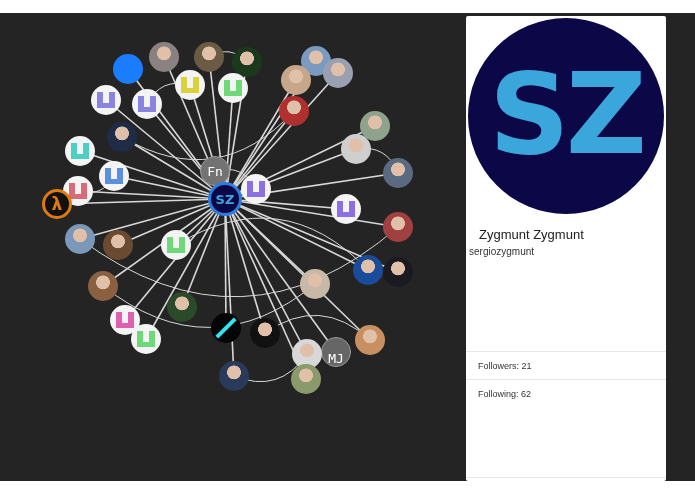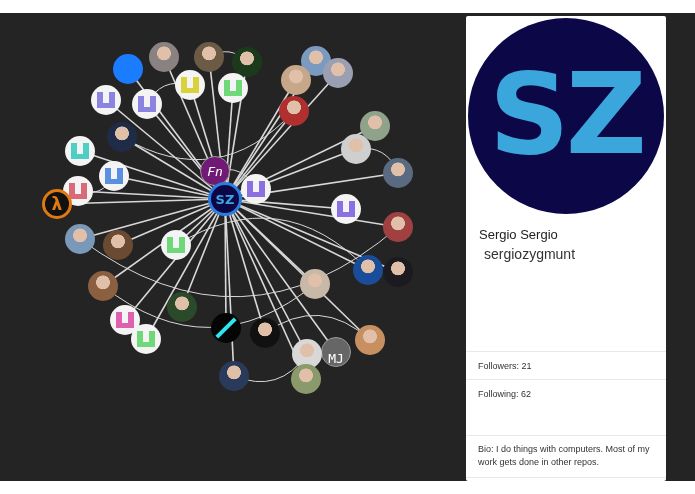--- a/index.html
+++ b/index.html
@@ -4,21 +4,21 @@
 <style>
   html,body{margin:0;padding:0;}
   body{width:695px;height:494px;background:#fff;position:relative;overflow:hidden;font-family:"Liberation Sans",sans-serif;}
   #stage{position:absolute;left:0;top:13px;width:695px;height:468px;background:#242424;}
   #graph{position:absolute;left:0;top:0;width:460px;height:468px;}
   .node{position:absolute;border-radius:50%;box-sizing:border-box;overflow:hidden;display:flex;align-items:center;justify-content:center;}
   #panel{position:absolute;left:466px;top:3px;width:200px;height:465px;background:#fff;border-radius:2px;overflow:hidden;}
   #avatar-big{position:absolute;left:2px;top:2px;width:196px;height:196px;border-radius:50%;background:#0c0848;display:flex;align-items:center;justify-content:center;}
   #avatar-big span{color:#3aa6dc;font-weight:bold;font-size:112px;letter-spacing:-4px;font-family:"DejaVu Sans",sans-serif;margin-top:-4px;}
   .pname{position:absolute;left:13px;top:211px;font-size:13px;color:#222;}
-  .plogin{position:absolute;left:18px;top:230px;font-size:14px;color:#333;}
+  .plogin{position:absolute;left:3px;top:230px;font-size:10px;color:#333;}
   .links{position:absolute;left:12px;top:263px;width:175px;height:58px;border:1px solid #e6e6e6;border-radius:3px;}
   .links a{position:absolute;left:11px;font-size:9px;color:#2b8ce0;text-decoration:none;}
   .row{position:absolute;left:0;width:200px;border-top:1px solid #e8e8e8;font-size:9px;color:#333;box-sizing:border-box;padding-left:12px;}
 </style>
 </head>
 <body>
 
 <div id="stage">
   <div id="graph">
     <svg id="edges" width="460" height="468" style="position:absolute;left:0;top:0">
@@ -104,21 +104,21 @@
         </div>
         <div class="node" style="left: 99px; top: 148px; width: 30px; height: 30px; background: rgb(244, 244, 244);">
           <div style="width: 18px; height: 16px; background: linear-gradient(90deg, rgb(91, 143, 224) 33%, transparent 33%, transparent 66%, rgb(91, 143, 224) 66%); box-shadow: rgb(91, 143, 224) 0px -5px 0px inset;"></div>
         </div>
         <div class="node" style="left: 63px; top: 163px; width: 30px; height: 30px; background: rgb(244, 244, 244);">
           <div style="width: 18px; height: 16px; background: linear-gradient(90deg, rgb(216, 107, 120) 33%, transparent 33%, transparent 66%, rgb(216, 107, 120) 66%); box-shadow: rgb(216, 107, 120) 0px -5px 0px inset;"></div>
         </div>
         <div class="node" style="left: 42px; top: 176px; width: 30px; height: 30px; background: rgb(17, 17, 17); border: 3px solid rgb(224, 122, 16);">
           <span style="color: rgb(224, 122, 16); font-size: 17px; font-weight: bold; font-family: &quot;DejaVu Sans&quot;, sans-serif;">λ</span>
         </div>
-        <div class="node" style="left: 200px; top: 143px; width: 30px; height: 30px; background: #701a75; border: 1px solid rgb(153, 153, 153); font-style: italic;">
+        <div class="node" style="left: 200px; top: 143px; width: 30px; height: 30px; background: #737373; border: 1px solid rgb(153, 153, 153);">
           <span style="color: rgb(255, 255, 255); font-size: 13px; font-family: &quot;DejaVu Sans Mono&quot;, monospace;">Fn</span>
         </div>
         <div class="node" style="left: 241px; top: 161px; width: 30px; height: 30px; background: rgb(244, 244, 244);">
           <div style="width: 18px; height: 16px; background: linear-gradient(90deg, rgb(138, 112, 224) 33%, transparent 33%, transparent 66%, rgb(138, 112, 224) 66%); box-shadow: rgb(138, 112, 224) 0px -5px 0px inset;"></div>
         </div>
         <div class="node" style="left: 360px; top: 98px; width: 30px; height: 30px; background: radial-gradient(circle at 50% 38%, rgb(224, 192, 168) 0px, rgb(224, 192, 168) 28%, rgb(142, 163, 138) 30%);"></div>
         <div class="node" style="left: 341px; top: 121px; width: 30px; height: 30px; background: radial-gradient(circle at 50% 38%, rgb(224, 192, 168) 0px, rgb(224, 192, 168) 28%, rgb(207, 207, 207) 30%);"></div>
         <div class="node" style="left: 383px; top: 145px; width: 30px; height: 30px; background: radial-gradient(circle at 50% 38%, rgb(224, 192, 168) 0px, rgb(224, 192, 168) 28%, rgb(90, 106, 128) 30%);"></div>
         <div class="node" style="left: 331px; top: 181px; width: 30px; height: 30px; background: rgb(244, 244, 244);">
           <div style="width: 18px; height: 16px; background: linear-gradient(90deg, rgb(138, 112, 224) 33%, transparent 33%, transparent 66%, rgb(138, 112, 224) 66%); box-shadow: rgb(138, 112, 224) 0px -5px 0px inset;"></div>
@@ -154,20 +154,19 @@
         <div class="node" style="left: 208px; top: 169px; width: 34px; height: 34px; background: rgb(12, 8, 72); border: 3px solid rgb(43, 125, 224);">
           <span style="color: rgb(58, 166, 220); font-weight: bold; font-size: 13px; font-family: &quot;DejaVu Sans&quot;, sans-serif;">SZ</span>
         </div>
       </div>
   </div>
 
   <div id="panel">
     <div id="avatar-big">
       <span>SZ</span>
     </div>
-    <div class="pname">Sergio Sergio</div>
+    <div class="pname">Zygmunt Zygmunt</div>
     <div class="plogin">sergiozygmunt</div>
     <div class="row" style="top:335px;height:28px;line-height:28px">Followers: 21</div>
     <div class="row" style="top:363px;height:28px;line-height:28px">Following: 62</div>
-    <div class="row" style="top:419px;height:42px;padding-top:7px;line-height:13px;padding-right:10px">Bio: I do things with computers. Most of my work gets done in other repos.</div>
     <div class="row" style="top:461px;height:4px"></div>
   </div>
 </div>
 
 </body></html>

